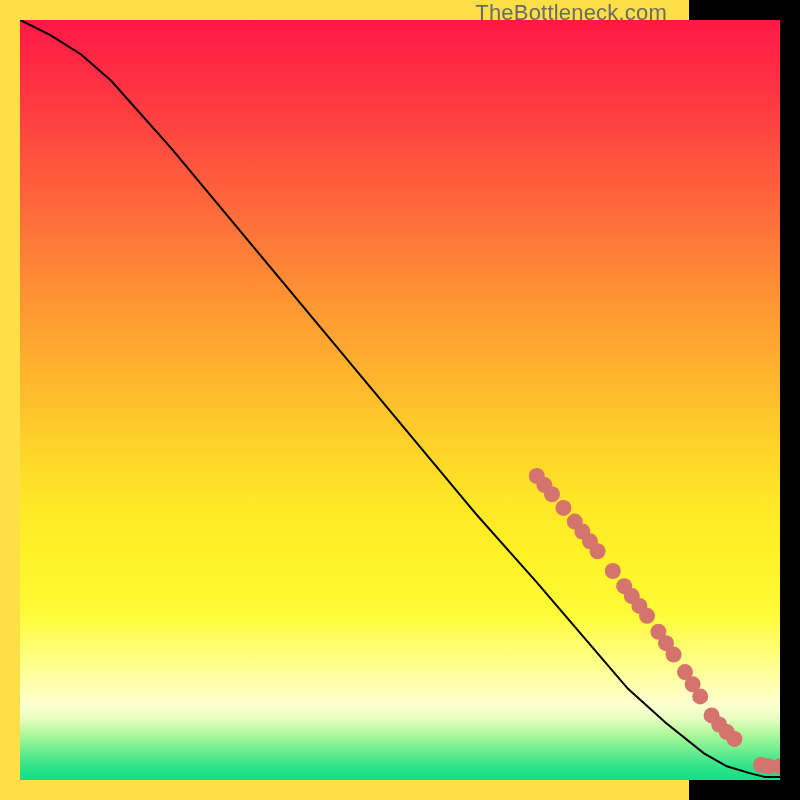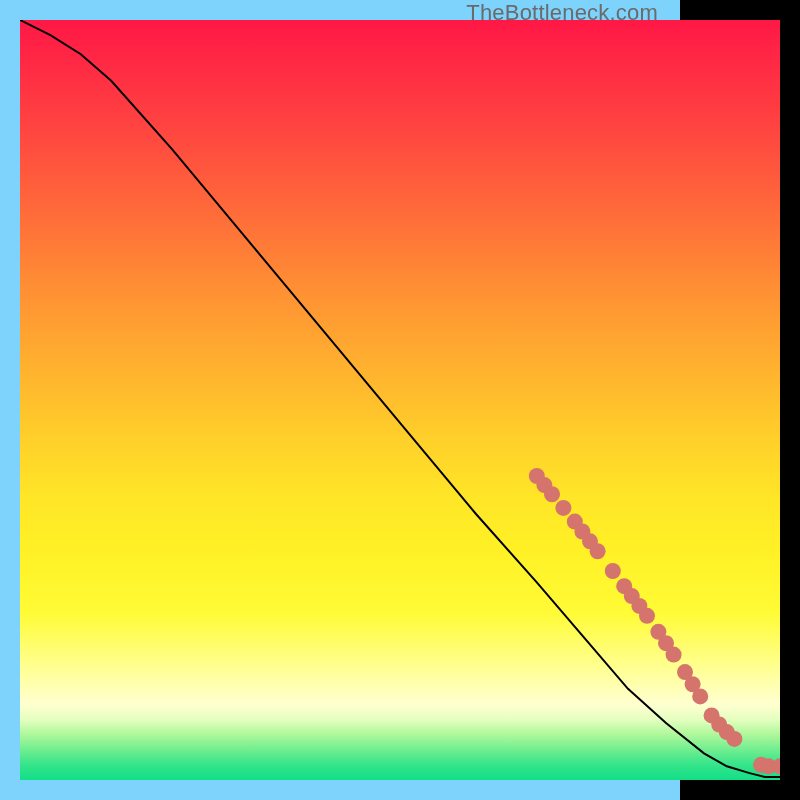--- a/index.html
+++ b/index.html
@@ -8,21 +8,22 @@
     width: 800px;
     height: 800px;
     background: #000;
     overflow: hidden;
     font-family: Arial, Helvetica, sans-serif;
   }
   .frame {
     position: relative;
     width: 680px;
     height: 800px;
-    background: #7dd3fc;
+    background: #fde047;
+    padding-left: 9px;
   }
   .plot {
     position: absolute;
     left: 20px;
     top: 20px;
     width: 760px;
     height: 760px;
     
     background: linear-gradient(
       to bottom,

